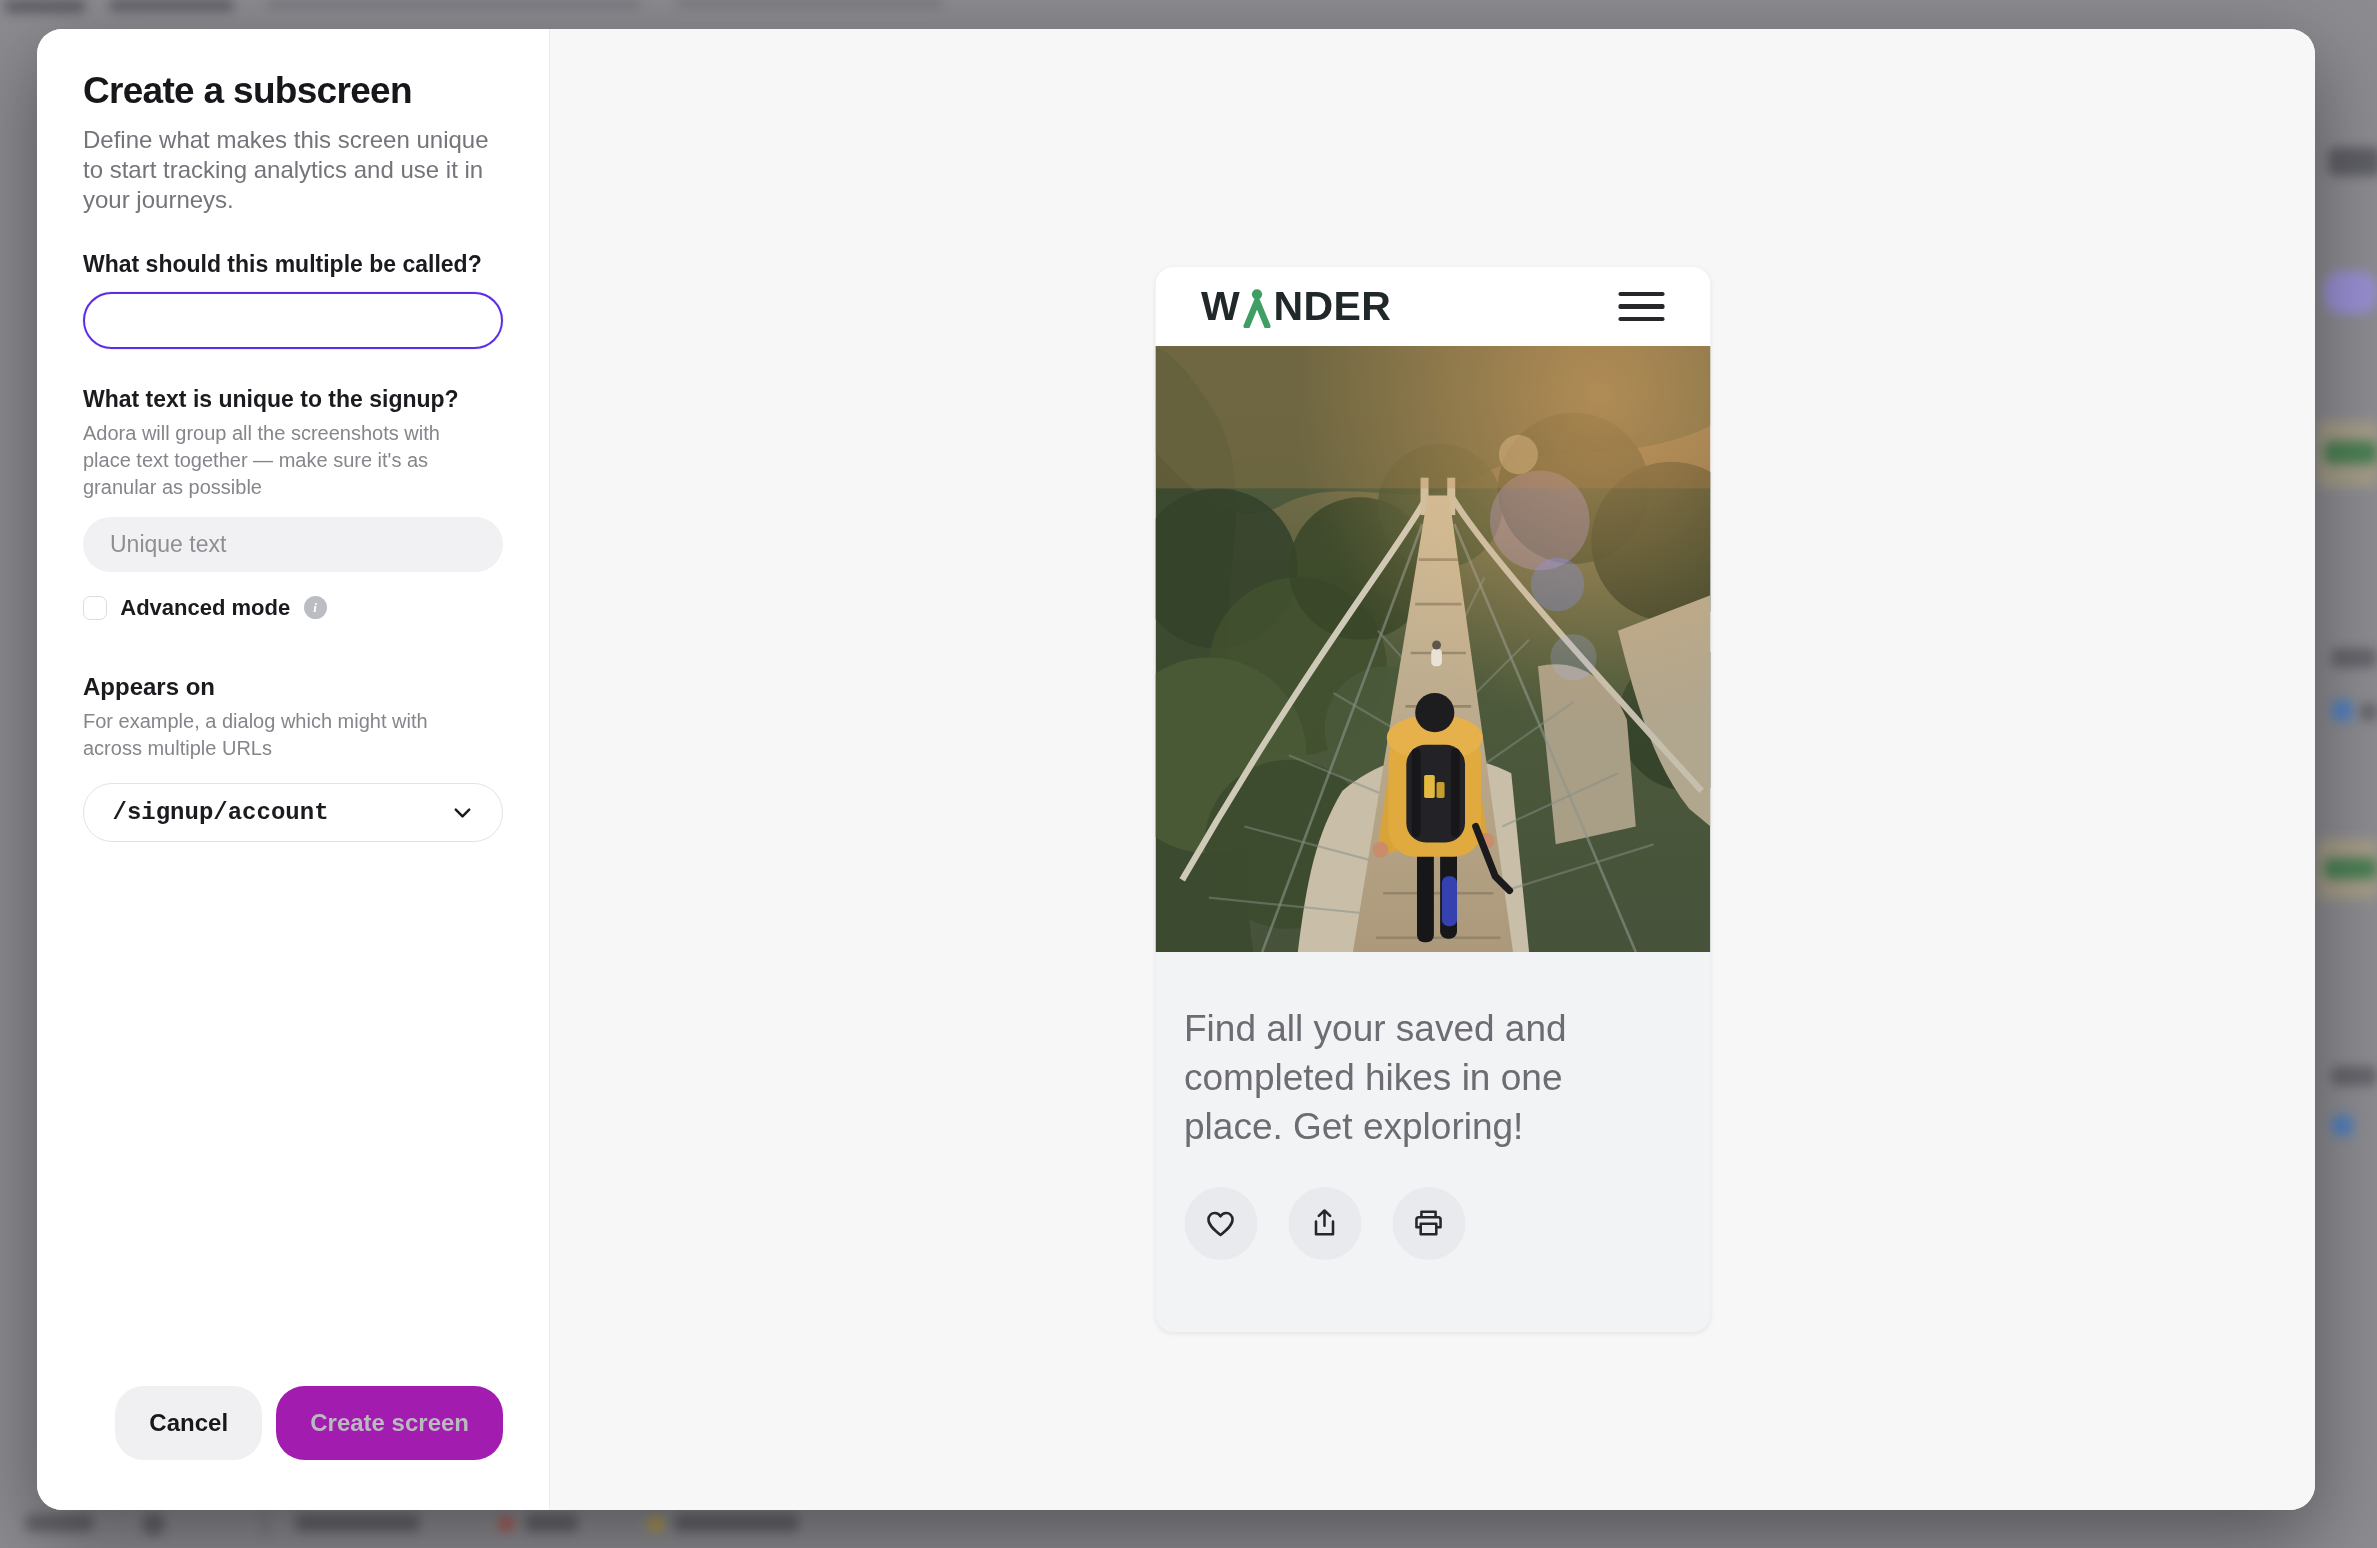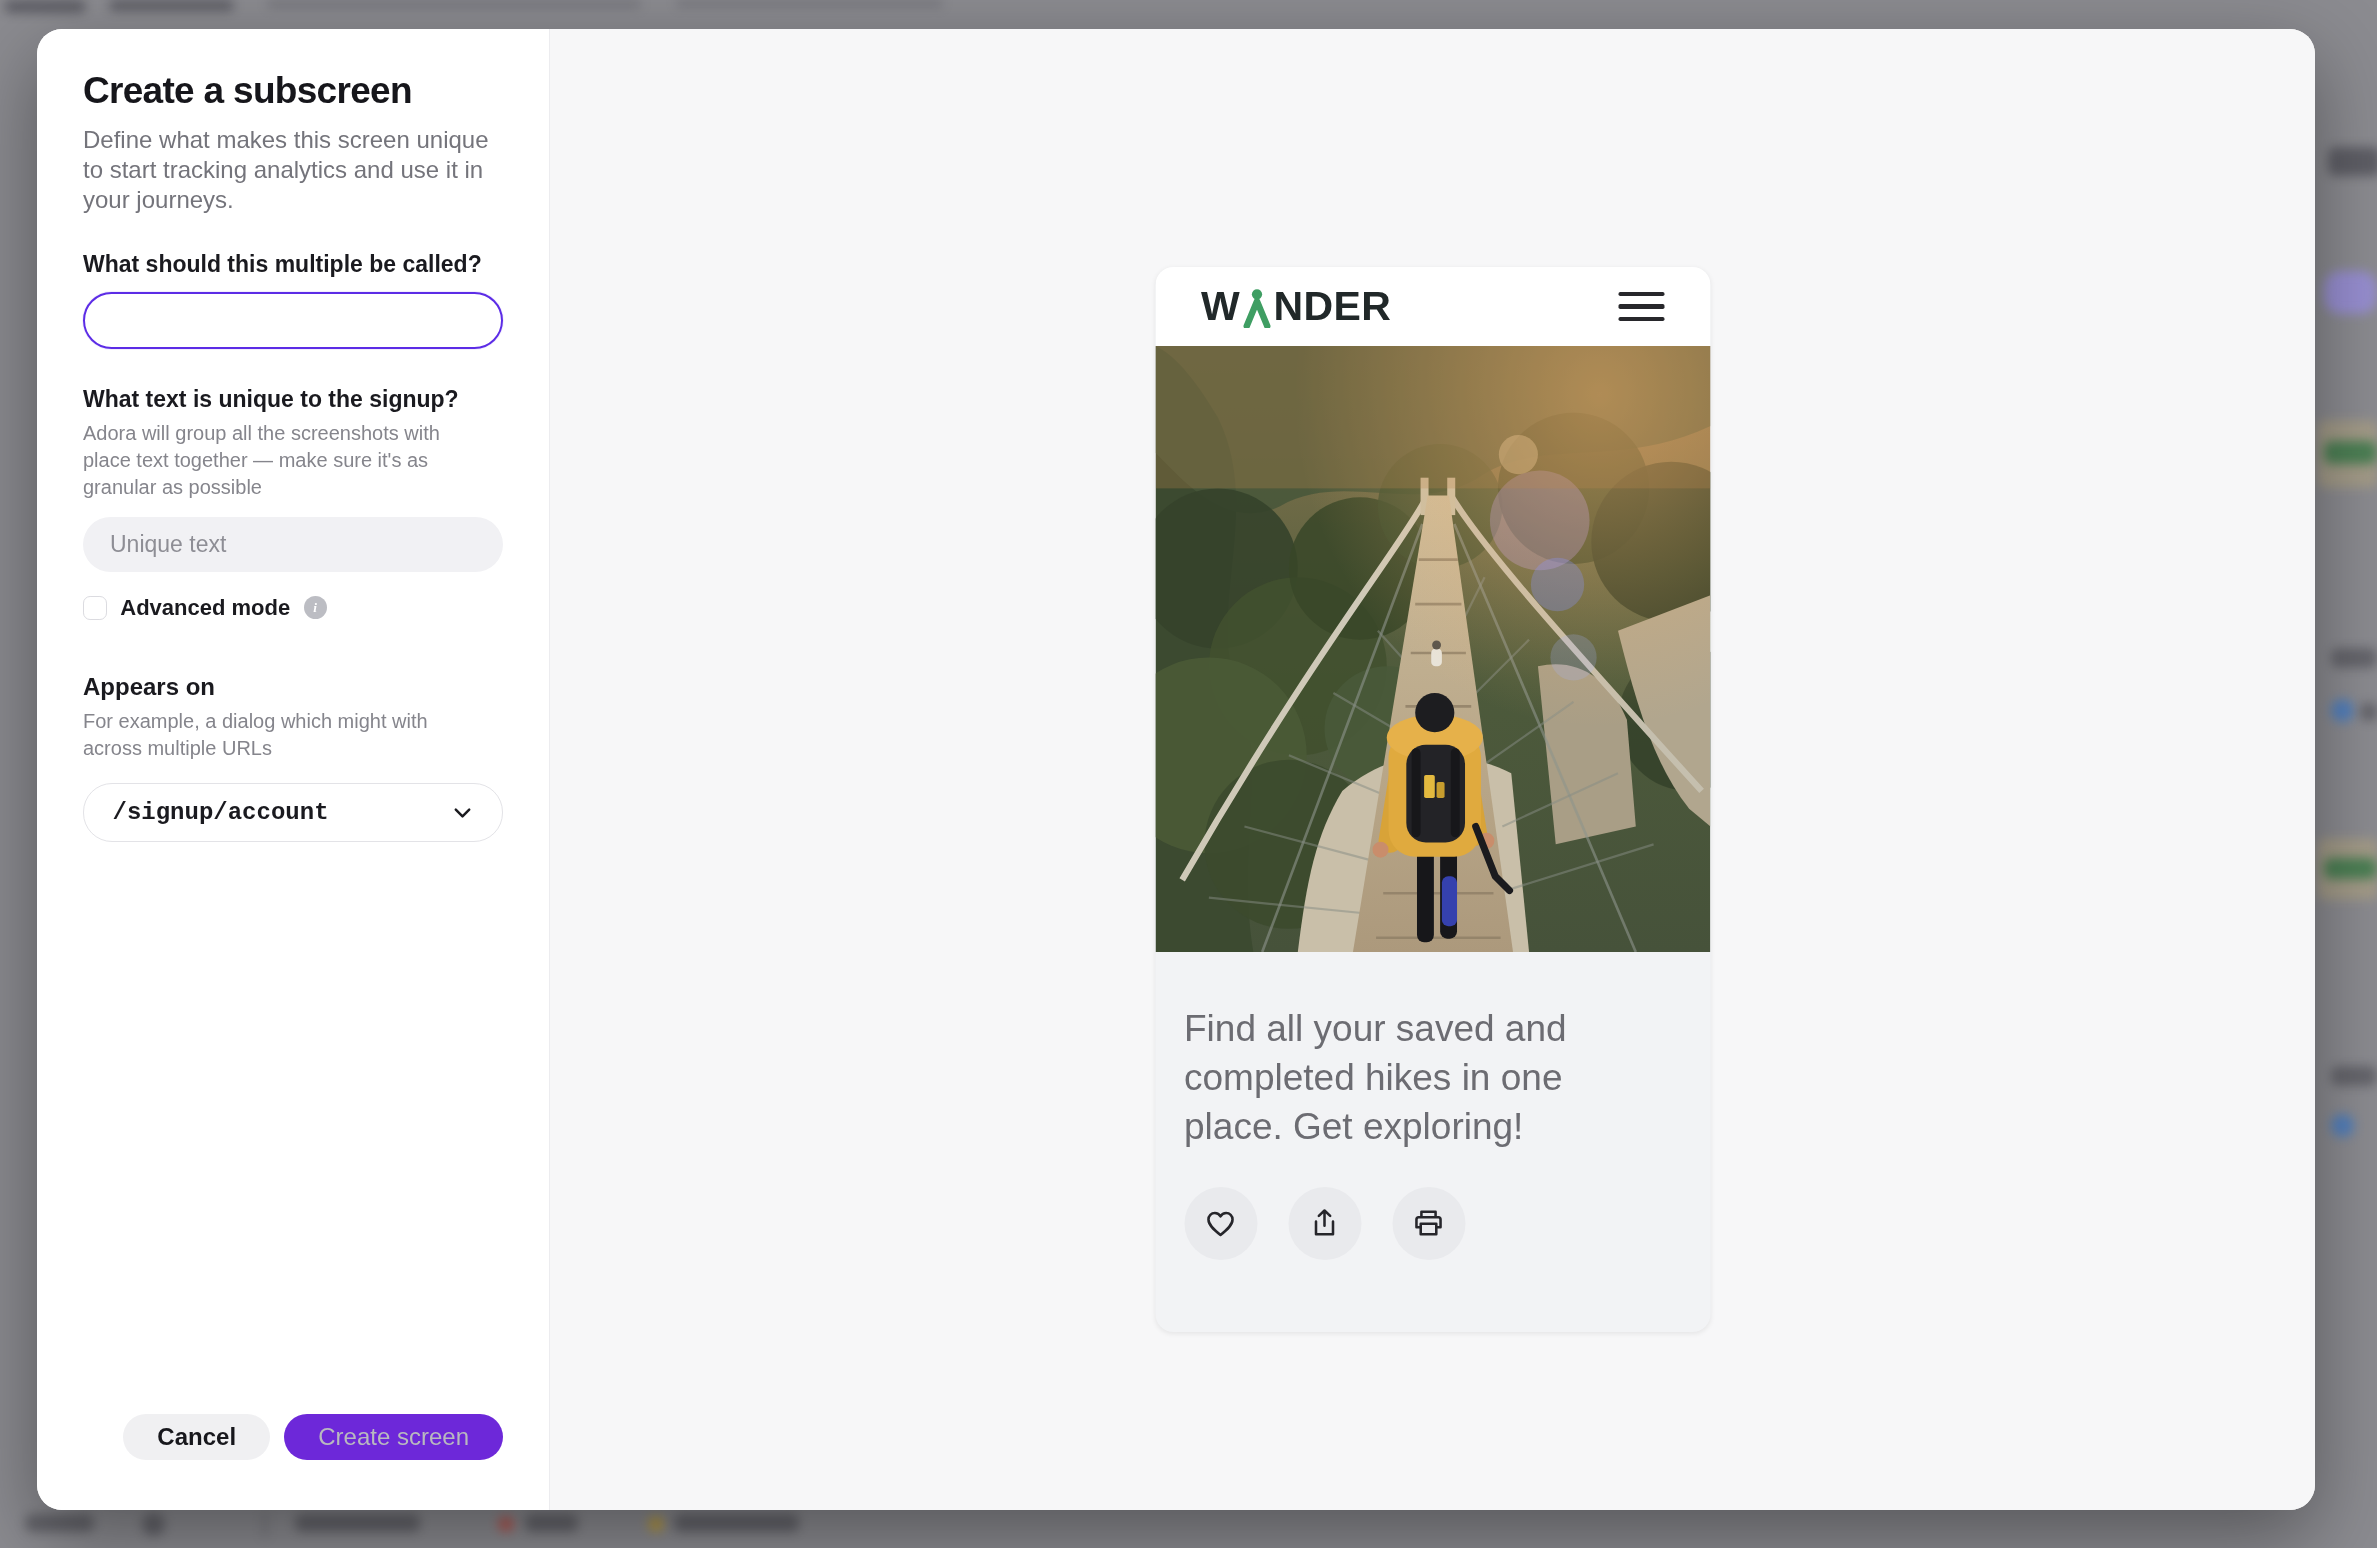--- a/index.html
+++ b/index.html
@@ -83,25 +83,25 @@
     margin-top:21.4px; width:420px; height:59px; border-radius:29px;
     border:1.3px solid #e3e3e7; background:#fff;
     display:flex; align-items:center; justify-content:space-between;
     padding:0 28.5px; cursor:pointer;
   }
   .dropdown .val { font-size:24px; font-weight:800; color:#1a1a1f;font-family:Liberation Mono, monospace; }
   .chev { width:23px; height:23px; flex:none; }
 
   .btn-row { margin-top:auto; display:flex; justify-content:flex-end; gap:14.2px; padding-right:0px; }
   .btn {
-    height:46px; border:none; border-radius:28.5px; padding:0 34px;
+    height:74px; border:none; border-radius:28.5px; padding:0 34px;
     font-size:24px; font-family:"Liberation Sans", sans-serif; cursor:pointer;
   }
   .btn-cancel { background:#f0f0f2; color:#17171c; font-weight:700; }
-  .btn-create { background:#6d28d9; color:#b9b9bf; font-weight:400; }
+  .btn-create { background:#a21caf; color:#b9b9bf; font-weight:700; }
 
   
   .preview { flex:1; position:relative; background:#f7f7f8; }
 
   .phone-card {
     position:absolute; top:238px; left:50%; transform:translateX(-50%);
     width:555px; height:1065px; background:#f2f3f5; border-radius:18px;
     box-shadow:0 1.8px 5.3px rgba(0,0,0,.07); overflow:hidden;
   }
   .phone-header {

